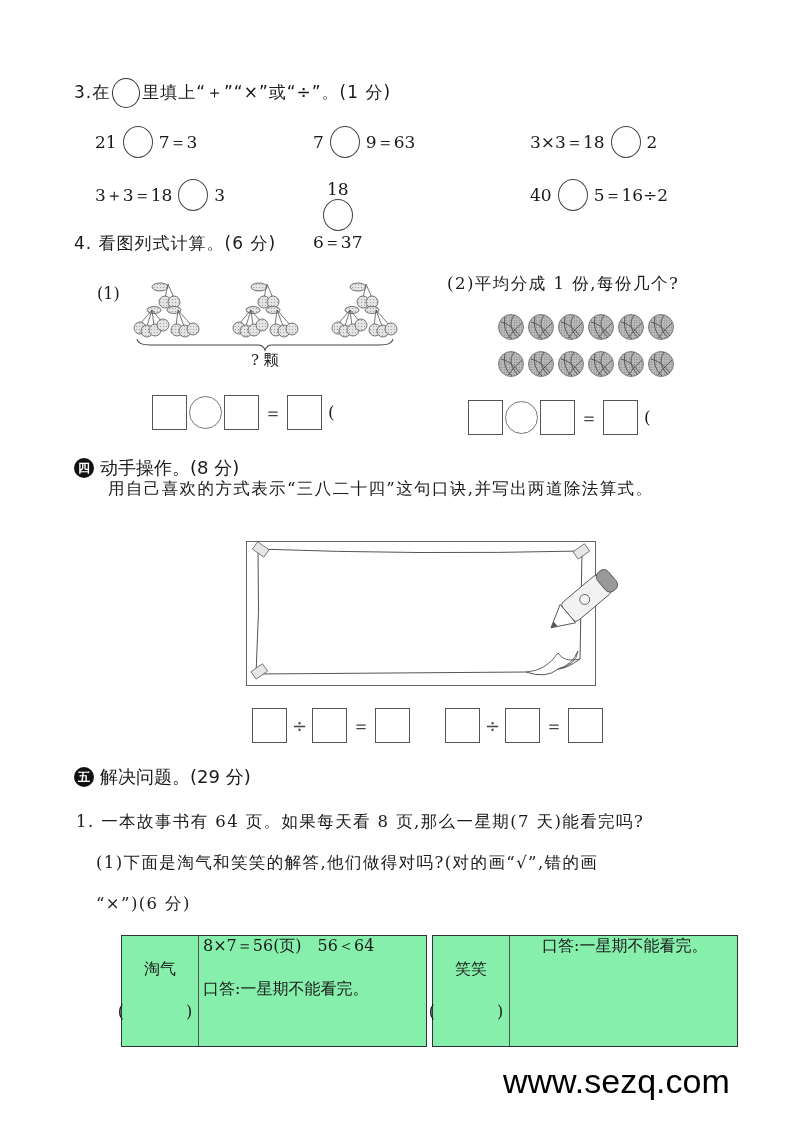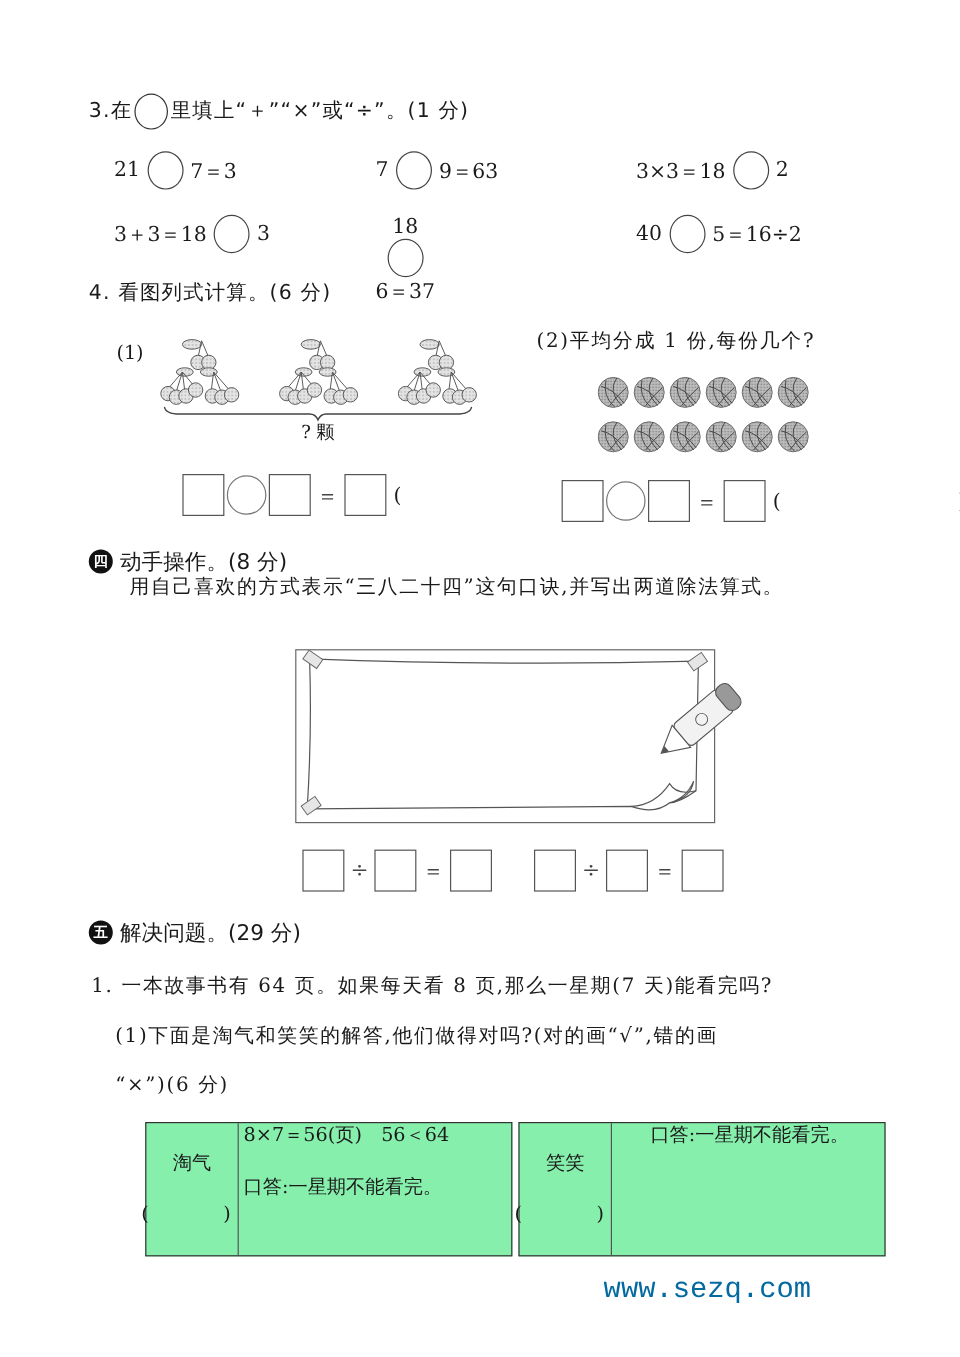--- a/index.html
+++ b/index.html
@@ -21,21 +21,21 @@
   .ocirc { display:inline-block; width:31px; height:31px; border:1.3px solid #777; border-radius:50%; }
   .eqrow { display:flex; align-items:center; gap:2px; font-size:18px; }
   .eqrow .op { margin:0 3px; color:#444; }
   .paren { font-size:17px; margin-left:4px; letter-spacing:38px; }
   .body-text { font-size:16.5px; letter-spacing:1.4px; white-space:nowrap; }
   .answer-card { border:1.5px solid #333; display:flex; background:#86efac; }
   .answer-card .name-col { width:76px; border-right:1.3px solid #555; display:flex; flex-direction:column;
          align-items:center; justify-content:center; gap:22px; font-size:16px; }
   .answer-card .work-col { flex:1; padding-left:4px; display:flex; flex-direction:column; 
          gap:22px; font-size:16px; white-space:nowrap; }
-  .watermark { font-family:Liberation Mono, monospace; font-size:24px; color:#0369a1; }
+  .watermark { font-family:Liberation Sans, sans-serif; font-size:34px; color:#000000; }
 </style>
 </head>
 <body>
 
 <div class="abs q-title sans" style="left:74px;top:78px;">
   <span>3.</span><span>在</span><span class="inline-circle"></span><span>里填上“＋”“×”或“÷”。(1 分)</span>
 </div>
 
 <div class="abs expr" style="left:95px;top:126px;">
   <span>21</span>

